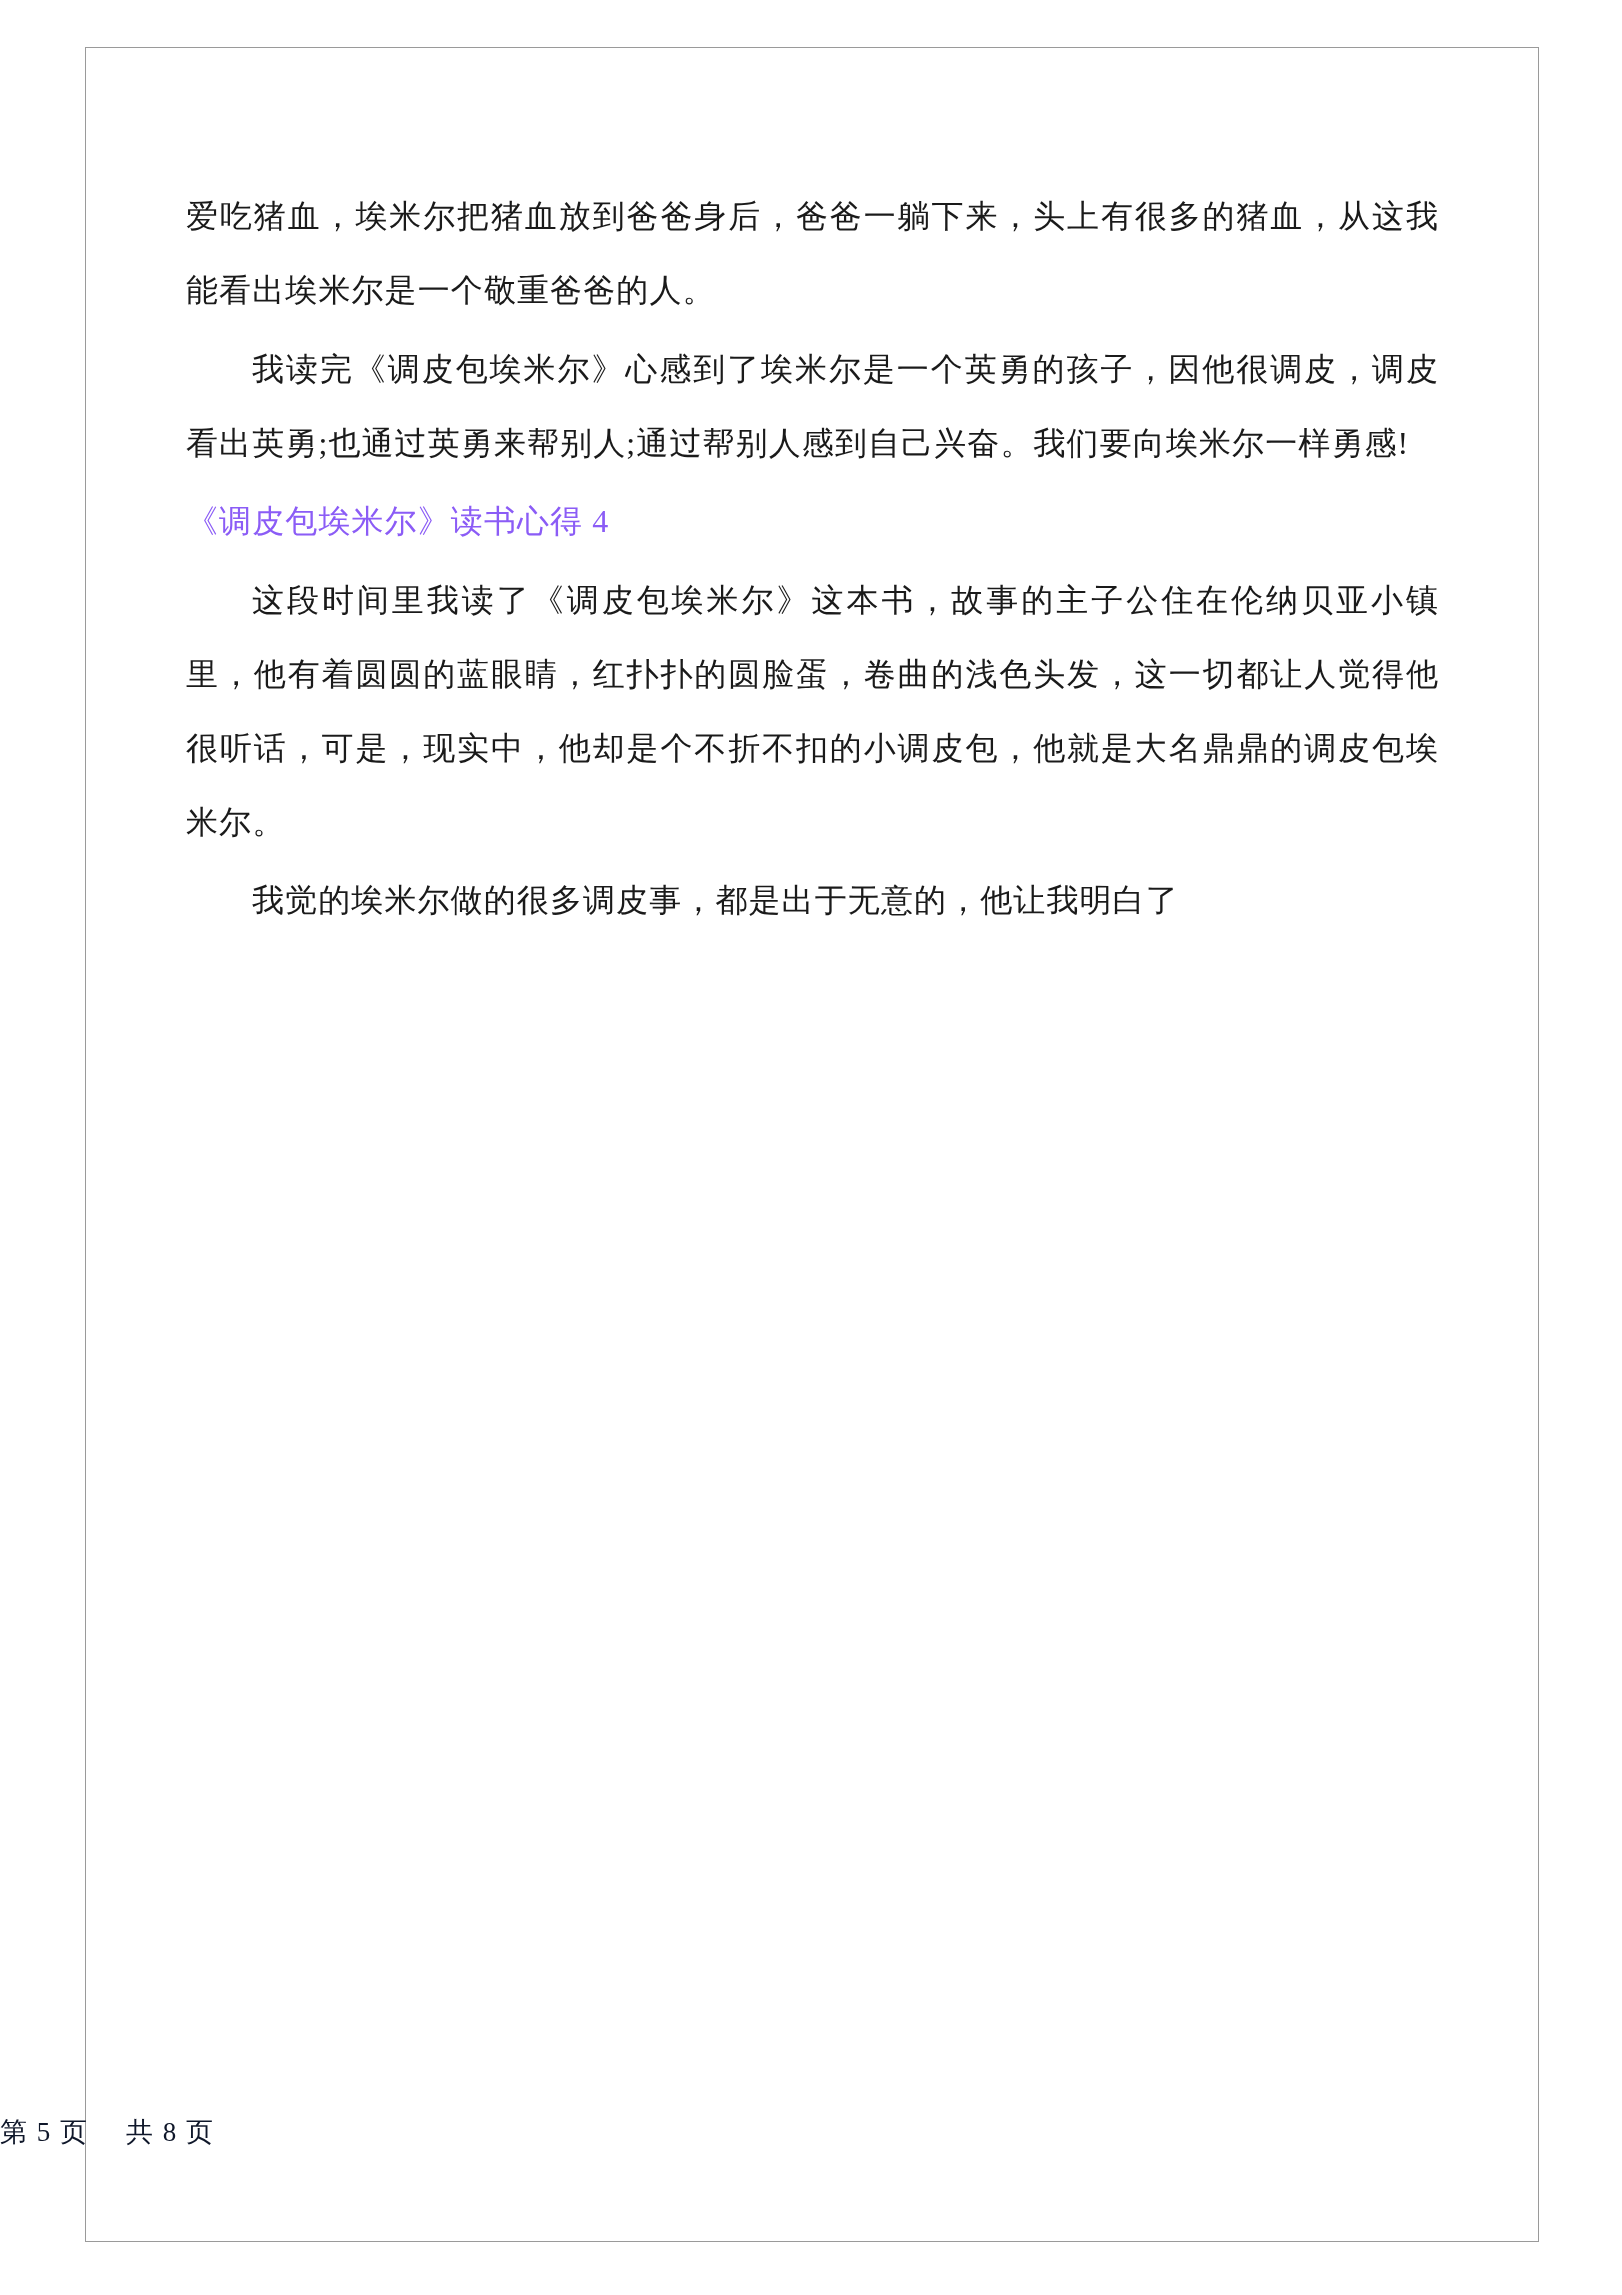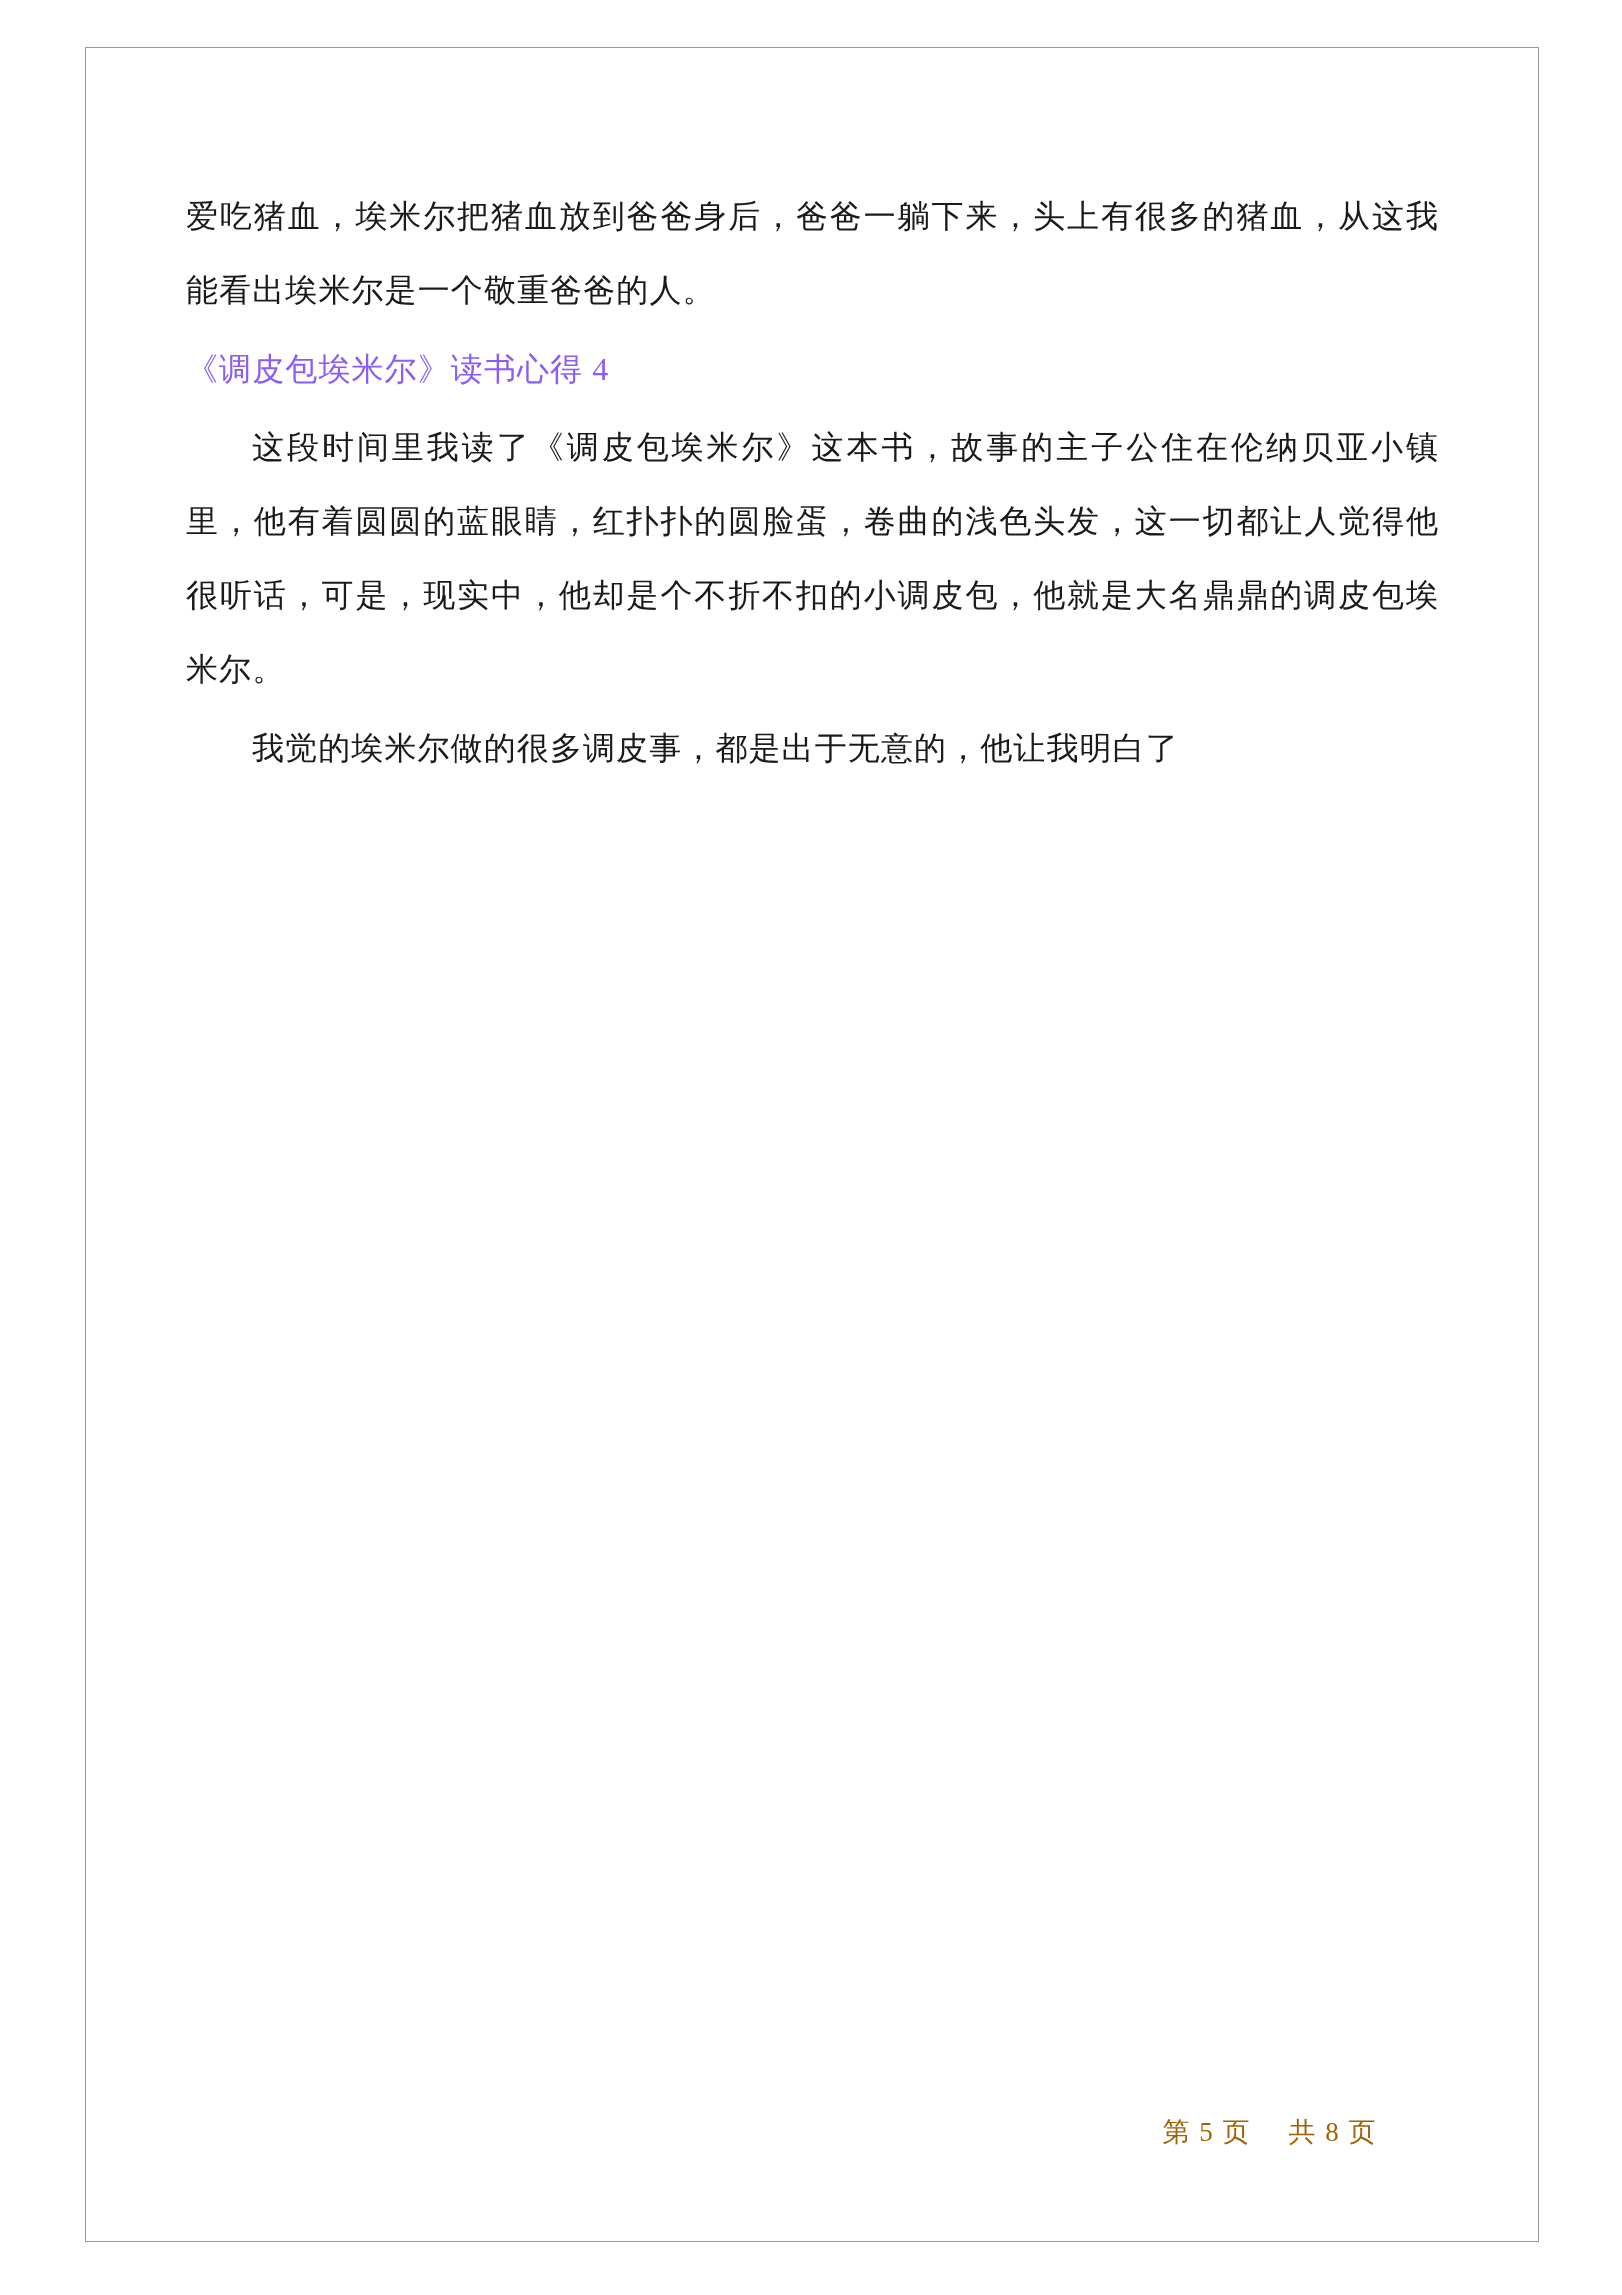--- a/index.html
+++ b/index.html
@@ -55,42 +55,43 @@
     letter-spacing: 1.1px;
     color: #8b5cf6;
     text-indent: 0;
     font-family: "Liberation Serif", "DejaVu Serif", serif;
   }
   .footer {
     position: absolute;
     left: 0;
     top: 2114px;
     width: 1377px;
-    text-align: right;
+    text-align: left;
     font-size: 27px;
     letter-spacing: 1.5px;
-    color: #a16207;
+    color: #0f172a;
     font-family: "Liberation Serif", "DejaVu Serif", serif;
   }
   .footer span {
     display: inline-block;
   }
   .footer .gap {
     display: inline-block;
     width: 21px;
   }
 </style>
 </head>
 <body>
 
 <div class="page">
   <div class="page-border"></div>
 
   <div class="content">
     <p class="para">爱吃猪血，埃米尔把猪血放到爸爸身后，爸爸一躺下来，头上有很多的猪血，从这我能看出埃米尔是一个敬重爸爸的人。</p>
+    <p class="para indent">我读完《调皮包埃米尔》心感到了埃米尔是一个英勇的孩子，因他很调皮，调皮看出英勇;也通过英勇来帮别人;通过帮别人感到自己兴奋。我们要向埃米尔一样勇感!</p>
     <p class="heading">《调皮包埃米尔》读书心得 4</p>
     <p class="para indent">这段时间里我读了《调皮包埃米尔》这本书，故事的主子公住在伦纳贝亚小镇里，他有着圆圆的蓝眼睛，红扑扑的圆脸蛋，卷曲的浅色头发，这一切都让人觉得他很听话，可是，现实中，他却是个不折不扣的小调皮包，他就是大名鼎鼎的调皮包埃米尔。</p>
     <p class="para indent">我觉的埃米尔做的很多调皮事，都是出于无意的，他让我明白了</p>
   </div>
 
   <div class="footer">
     <span>第 5 页</span>
     <span class="gap"></span>
     <span>共 8 页</span>
   </div>

